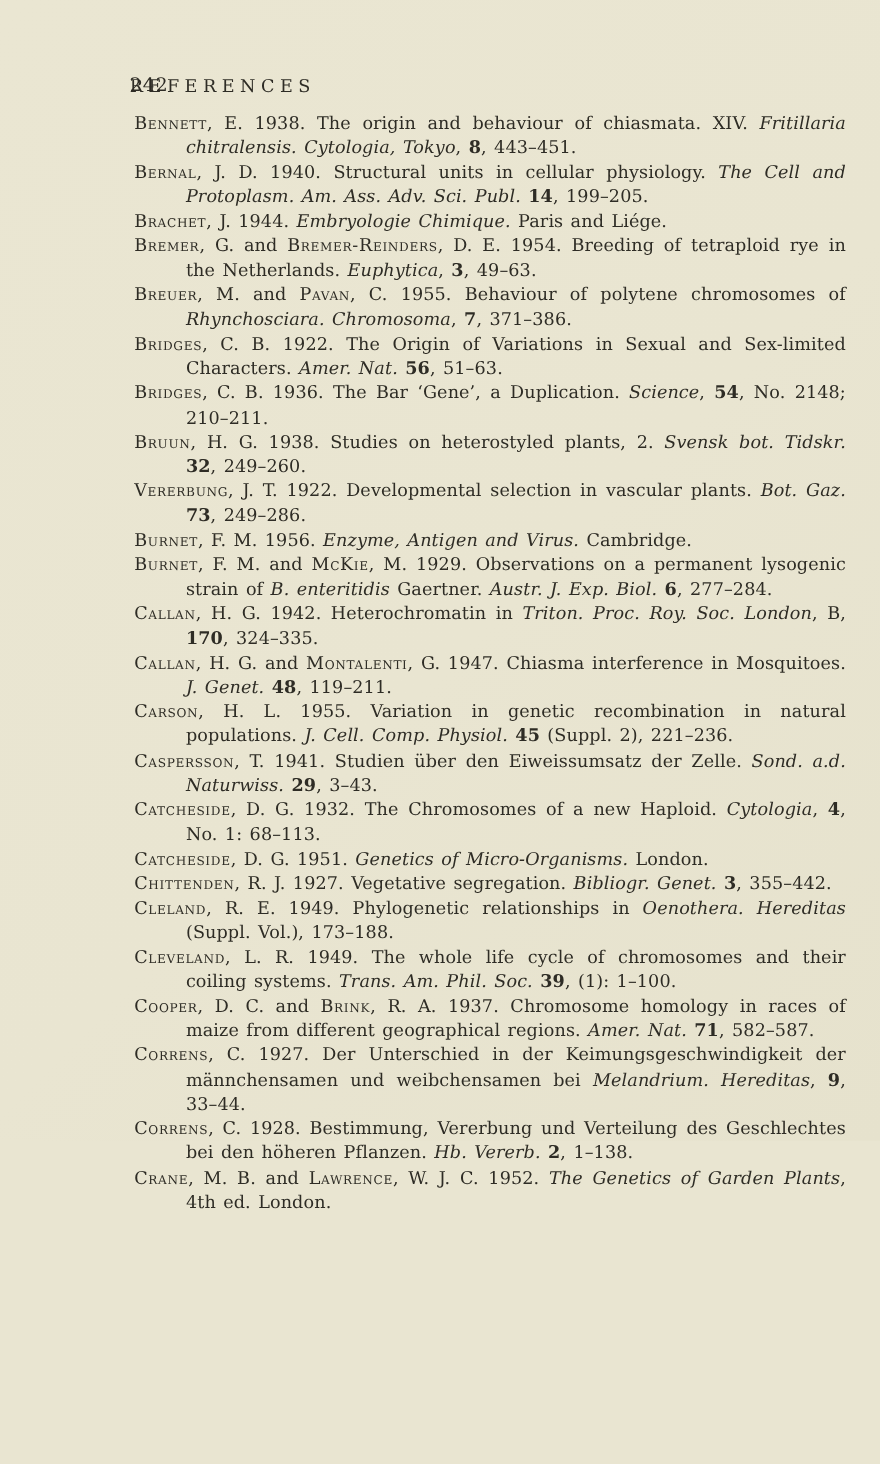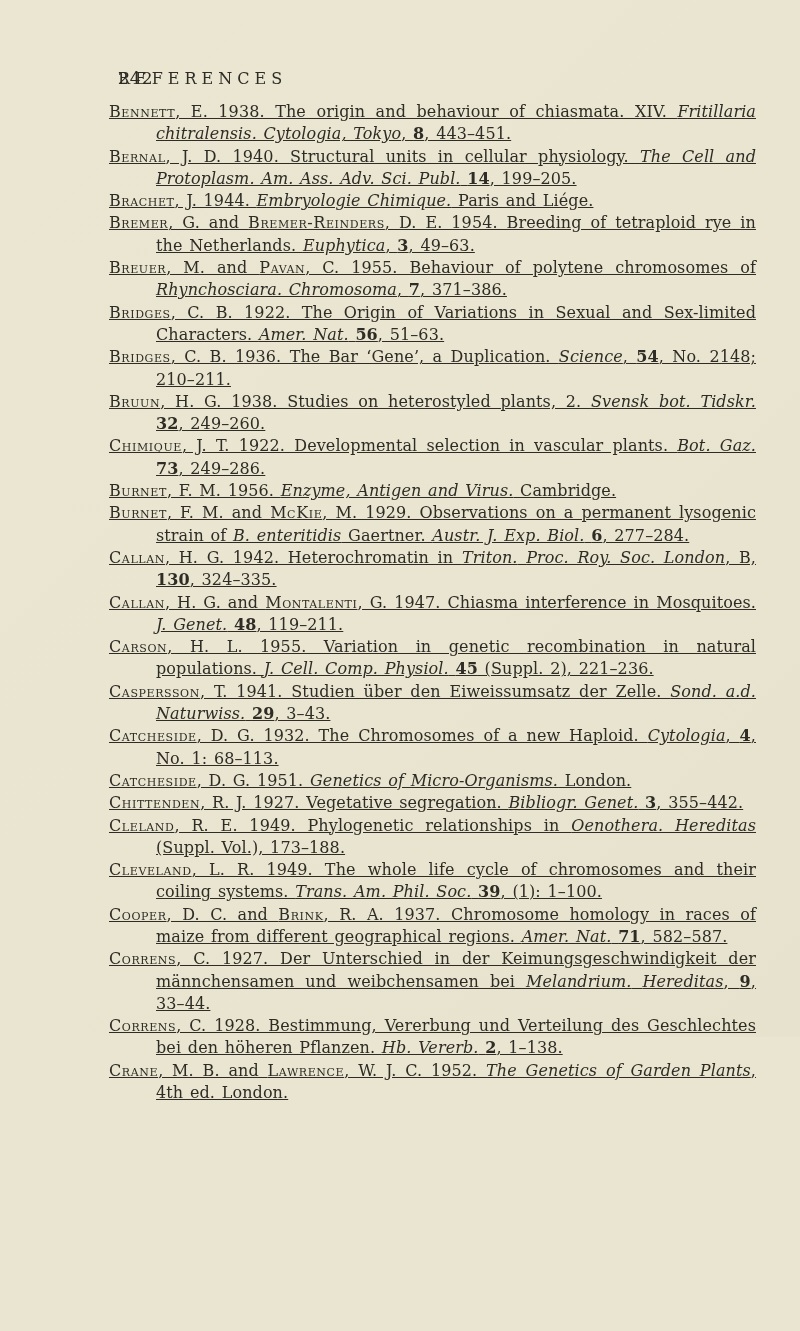--- a/index.html
+++ b/index.html
@@ -36,23 +36,22 @@
     left: 0;
     right: 0;
     top: 1px;
     text-align: left;
     font-size: 16px;
     letter-spacing: 5px;
   }
   .ref-list {
     position: absolute;
     top: 101px;
-    left: 109px;
+    left: 122px;
     width: 647px;
-    text-decoration: underline;
   }
   .ref-entry {
     margin: 0;
     padding-left: 47px;
     text-indent: -47px;
     font-size: 16px;
     line-height: 22.3px;
     text-align: justify;
     letter-spacing: 0.1px;
     word-spacing: 1.5px;
@@ -72,24 +71,24 @@
   </div>
   <div class="ref-list">
       <p class="ref-entry"><span class="sc">Bennett</span><span class="r">, E. 1938. The origin and behaviour of chiasmata. XIV. </span><span class="i">Fritillaria chitralensis. Cytologia, Tokyo</span><span class="r">, </span><span class="b">8</span><span class="r">, 443–451.</span></p>
       <p class="ref-entry"><span class="sc">Bernal</span><span class="r">, J. D. 1940. Structural units in cellular physiology. </span><span class="i">The Cell and Protoplasm. Am. Ass. Adv. Sci. Publ.</span><span class="r"> </span><span class="b">14</span><span class="r">, 199–205.</span></p>
       <p class="ref-entry"><span class="sc">Brachet</span><span class="r">, J. 1944. </span><span class="i">Embryologie Chimique.</span><span class="r"> Paris and Liége.</span></p>
       <p class="ref-entry"><span class="sc">Bremer</span><span class="r">, G. and </span><span class="sc">Bremer-Reinders</span><span class="r">, D. E. 1954. Breeding of tetraploid rye in the Netherlands. </span><span class="i">Euphytica</span><span class="r">, </span><span class="b">3</span><span class="r">, 49–63.</span></p>
       <p class="ref-entry"><span class="sc">Breuer</span><span class="r">, M. and </span><span class="sc">Pavan</span><span class="r">, C. 1955. Behaviour of polytene chromosomes of </span><span class="i">Rhynchosciara. Chromosoma</span><span class="r">, </span><span class="b">7</span><span class="r">, 371–386.</span></p>
       <p class="ref-entry"><span class="sc">Bridges</span><span class="r">, C. B. 1922. The Origin of Variations in Sexual and Sex-limited Characters. </span><span class="i">Amer. Nat.</span><span class="r"> </span><span class="b">56</span><span class="r">, 51–63.</span></p>
       <p class="ref-entry"><span class="sc">Bridges</span><span class="r">, C. B. 1936. The Bar ‘Gene’, a Duplication. </span><span class="i">Science</span><span class="r">, </span><span class="b">54</span><span class="r">, No. 2148; 210–211.</span></p>
       <p class="ref-entry"><span class="sc">Bruun</span><span class="r">, H. G. 1938. Studies on heterostyled plants, 2. </span><span class="i">Svensk bot. Tidskr.</span><span class="r"> </span><span class="b">32</span><span class="r">, 249–260.</span></p>
-      <p class="ref-entry"><span class="sc">Chimique</span><span class="r">, J. T. 1922. Developmental selection in vascular plants. </span><span class="i">Bot. Gaz.</span><span class="r"> </span><span class="b">73</span><span class="r">, 249–286.</span></p>
+      <p class="ref-entry"><span class="sc">Vererbung</span><span class="r">, J. T. 1922. Developmental selection in vascular plants. </span><span class="i">Bot. Gaz.</span><span class="r"> </span><span class="b">73</span><span class="r">, 249–286.</span></p>
       <p class="ref-entry"><span class="sc">Burnet</span><span class="r">, F. M. 1956. </span><span class="i">Enzyme, Antigen and Virus.</span><span class="r"> Cambridge.</span></p>
       <p class="ref-entry"><span class="sc">Burnet</span><span class="r">, F. M. and </span><span class="sc">McKie</span><span class="r">, M. 1929. Observations on a permanent lysogenic strain of </span><span class="i">B. enteritidis</span><span class="r"> Gaertner. </span><span class="i">Austr. J. Exp. Biol.</span><span class="r"> </span><span class="b">6</span><span class="r">, 277–284.</span></p>
-      <p class="ref-entry"><span class="sc">Callan</span><span class="r">, H. G. 1942. Heterochromatin in </span><span class="i">Triton.</span><span class="r"> </span><span class="i">Proc. Roy. Soc. London</span><span class="r">, B, </span><span class="b">130</span><span class="r">, 324–335.</span></p>
+      <p class="ref-entry"><span class="sc">Callan</span><span class="r">, H. G. 1942. Heterochromatin in </span><span class="i">Triton.</span><span class="r"> </span><span class="i">Proc. Roy. Soc. London</span><span class="r">, B, </span><span class="b">170</span><span class="r">, 324–335.</span></p>
       <p class="ref-entry"><span class="sc">Callan</span><span class="r">, H. G. and </span><span class="sc">Montalenti</span><span class="r">, G. 1947. Chiasma interference in Mosquitoes. </span><span class="i">J. Genet.</span><span class="r"> </span><span class="b">48</span><span class="r">, 119–211.</span></p>
       <p class="ref-entry"><span class="sc">Carson</span><span class="r">, H. L. 1955. Variation in genetic recombination in natural populations. </span><span class="i">J. Cell. Comp. Physiol.</span><span class="r"> </span><span class="b">45</span><span class="r"> (Suppl. 2), 221–236.</span></p>
       <p class="ref-entry"><span class="sc">Caspersson</span><span class="r">, T. 1941. Studien über den Eiweissumsatz der Zelle. </span><span class="i">Sond. a.d. Naturwiss.</span><span class="r"> </span><span class="b">29</span><span class="r">, 3–43.</span></p>
       <p class="ref-entry"><span class="sc">Catcheside</span><span class="r">, D. G. 1932. The Chromosomes of a new Haploid. </span><span class="i">Cytologia</span><span class="r">, </span><span class="b">4</span><span class="r">, No. 1: 68–113.</span></p>
       <p class="ref-entry"><span class="sc">Catcheside</span><span class="r">, D. G. 1951. </span><span class="i">Genetics of Micro-Organisms.</span><span class="r"> London.</span></p>
       <p class="ref-entry"><span class="sc">Chittenden</span><span class="r">, R. J. 1927. Vegetative segregation. </span><span class="i">Bibliogr. Genet.</span><span class="r"> </span><span class="b">3</span><span class="r">, 355–442.</span></p>
       <p class="ref-entry"><span class="sc">Cleland</span><span class="r">, R. E. 1949. Phylogenetic relationships in </span><span class="i">Oenothera. Hereditas</span><span class="r"> (Suppl. Vol.), 173–188.</span></p>
       <p class="ref-entry"><span class="sc">Cleveland</span><span class="r">, L. R. 1949. The whole life cycle of chromosomes and their coiling systems. </span><span class="i">Trans. Am. Phil. Soc.</span><span class="r"> </span><span class="b">39</span><span class="r">, (1): 1–100.</span></p>
       <p class="ref-entry"><span class="sc">Cooper</span><span class="r">, D. C. and </span><span class="sc">Brink</span><span class="r">, R. A. 1937. Chromosome homology in races of maize from different geographical regions. </span><span class="i">Amer. Nat.</span><span class="r"> </span><span class="b">71</span><span class="r">, 582–587.</span></p>
       <p class="ref-entry"><span class="sc">Correns</span><span class="r">, C. 1927. Der Unterschied in der Keimungsgeschwindigkeit der männchensamen und weibchensamen bei </span><span class="i">Melandrium.</span><span class="r"> </span><span class="i">Hereditas</span><span class="r">, </span><span class="b">9</span><span class="r">, 33–44.</span></p>

